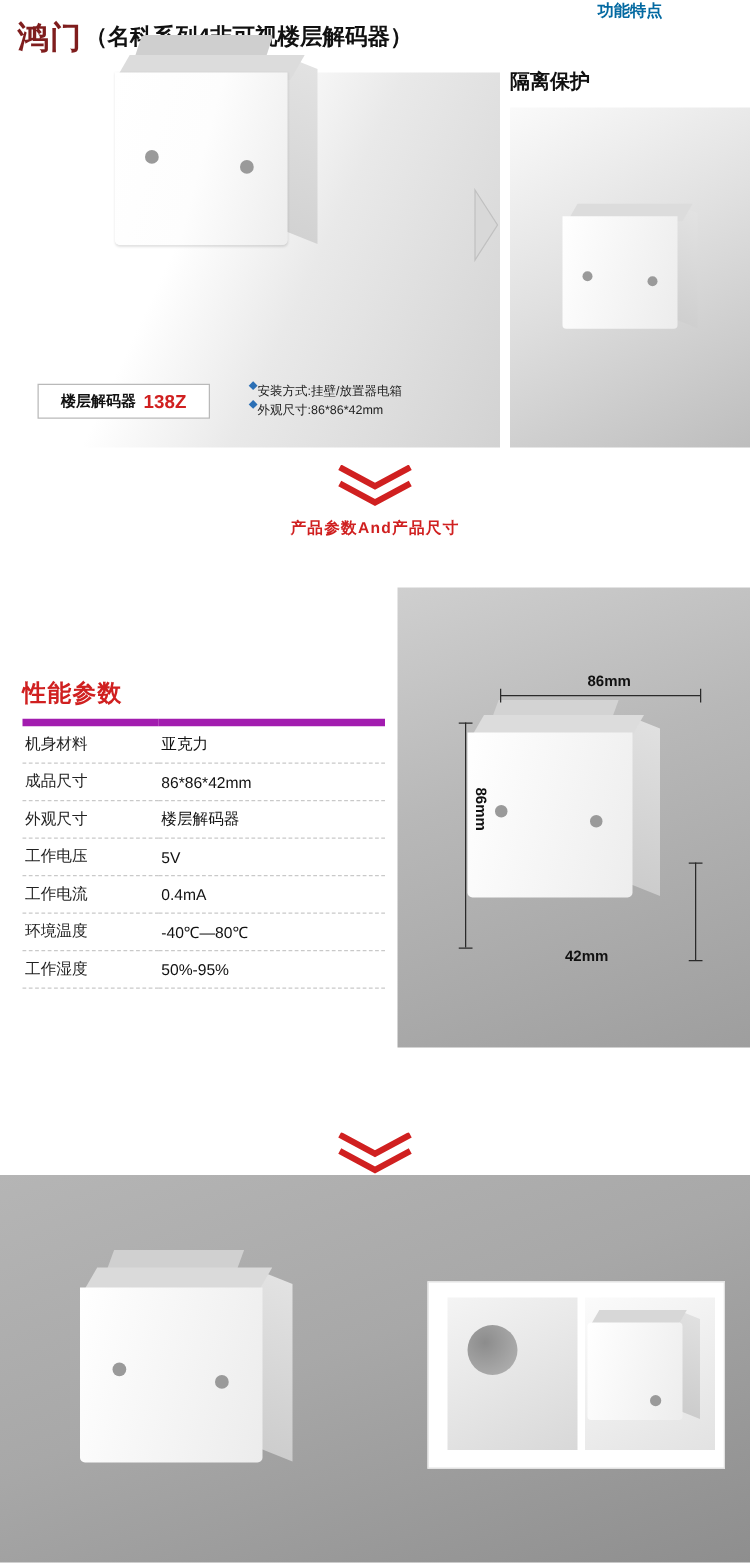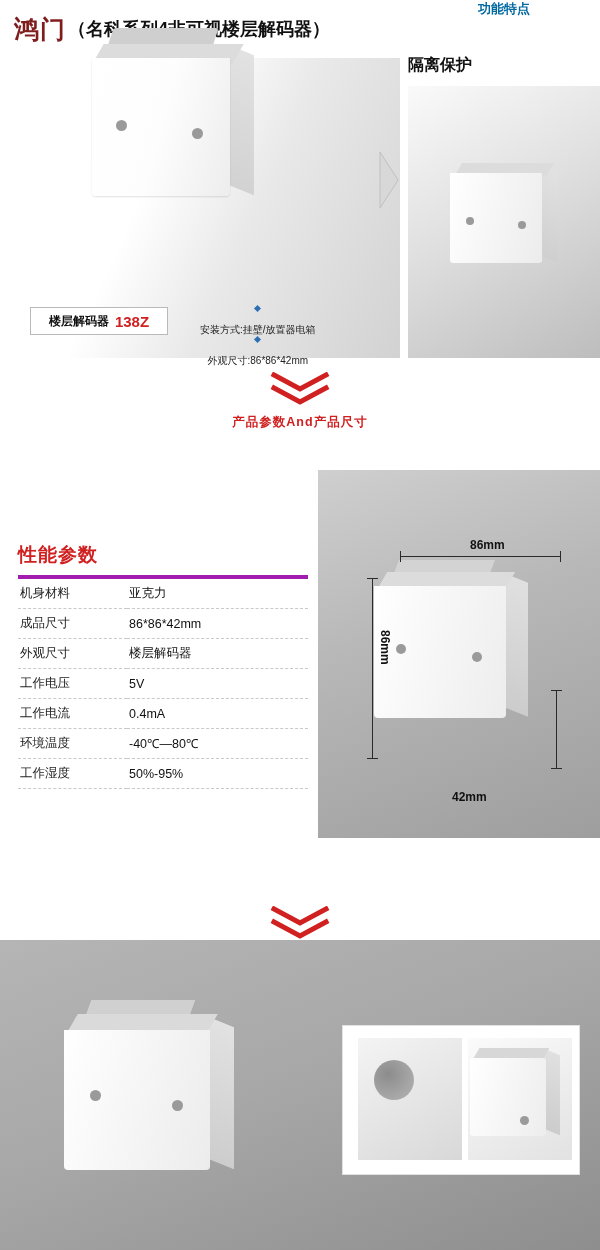--- a/index.html
+++ b/index.html
@@ -150,21 +150,21 @@
   .model-tag .mt-label { font-size: 12px; color: #111; font-weight: bold; }
   .model-tag .mt-value { font-size: 15px; color: #d02020; font-weight: bold; }
 
   .spec-list {
     position: absolute;
     left: 200px; top: 306px;
     font-size: 10px;
     color: #222;
     line-height: 15px;
   }
-  .spec-list div { display: flex; align-items: center; gap: 11px; flex-direction: column; }
+  .spec-list div { display: flex; gap: 1px; }
   .diamond {
     display: inline-block;
     width: 5px; height: 5px;
     background: #2b6fb5;
     transform: rotate(45deg);
   }
 
   
   .divider {
     position: absolute;
@@ -194,21 +194,21 @@
   }
   .params-table {
     position: absolute;
     left: 18px; top: 575px;
     width: 290px;
     border-collapse: collapse;
     font-size: 12.5px;
     color: #222;
   }
   .params-table tr { border-bottom: 1px dashed #c9c9c9; }
-  .params-table tr:first-child { border-top: 4px solid #a21caf; }
+  .params-table tr:first-child { border-top: 6px solid #a21caf; }
   .params-table td { padding: 6px 2px; }
   .params-table td.k { width: 105px; color: #222; }
   .params-table td.v { color: #111; }
 
   
   .dimbox {
     position: absolute;
     left: 318px; top: 470px;
     width: 282px; height: 368px;
     background: linear-gradient(160deg,#cfcfcf 0%,#b8b8b8 40%,#9e9e9e 100%);
@@ -222,21 +222,21 @@
   .dd-h2 { left: 104px; top: 92px; width: 10px; height: 10px; }
 
   .dim-label {
     position: absolute;
     font-size: 12px;
     color: #111;
     font-weight: bold;
   }
   .dim-w { left: 470px; top: 538px; }
   .dim-h { left: 378px; top: 630px; writing-mode: vertical-rl; }
-  .dim-d { left: 452px; top: 758px; margin-top: 32px; }
+  .dim-d { left: 452px; top: 758px; }
   .dim-line { position: absolute; background: #2a2a2a; }
 
   
   .detail-box {
     position: absolute;
     left: 0; top: 940px;
     width: 600px; height: 310px;
     background: linear-gradient(160deg,#b5b5b5 0%,#a8a8a8 45%,#8e8e8e 100%);
   }
   .detail-dev { position: absolute; left: 62px; top: 1000px; width: 210px; height: 200px; }

